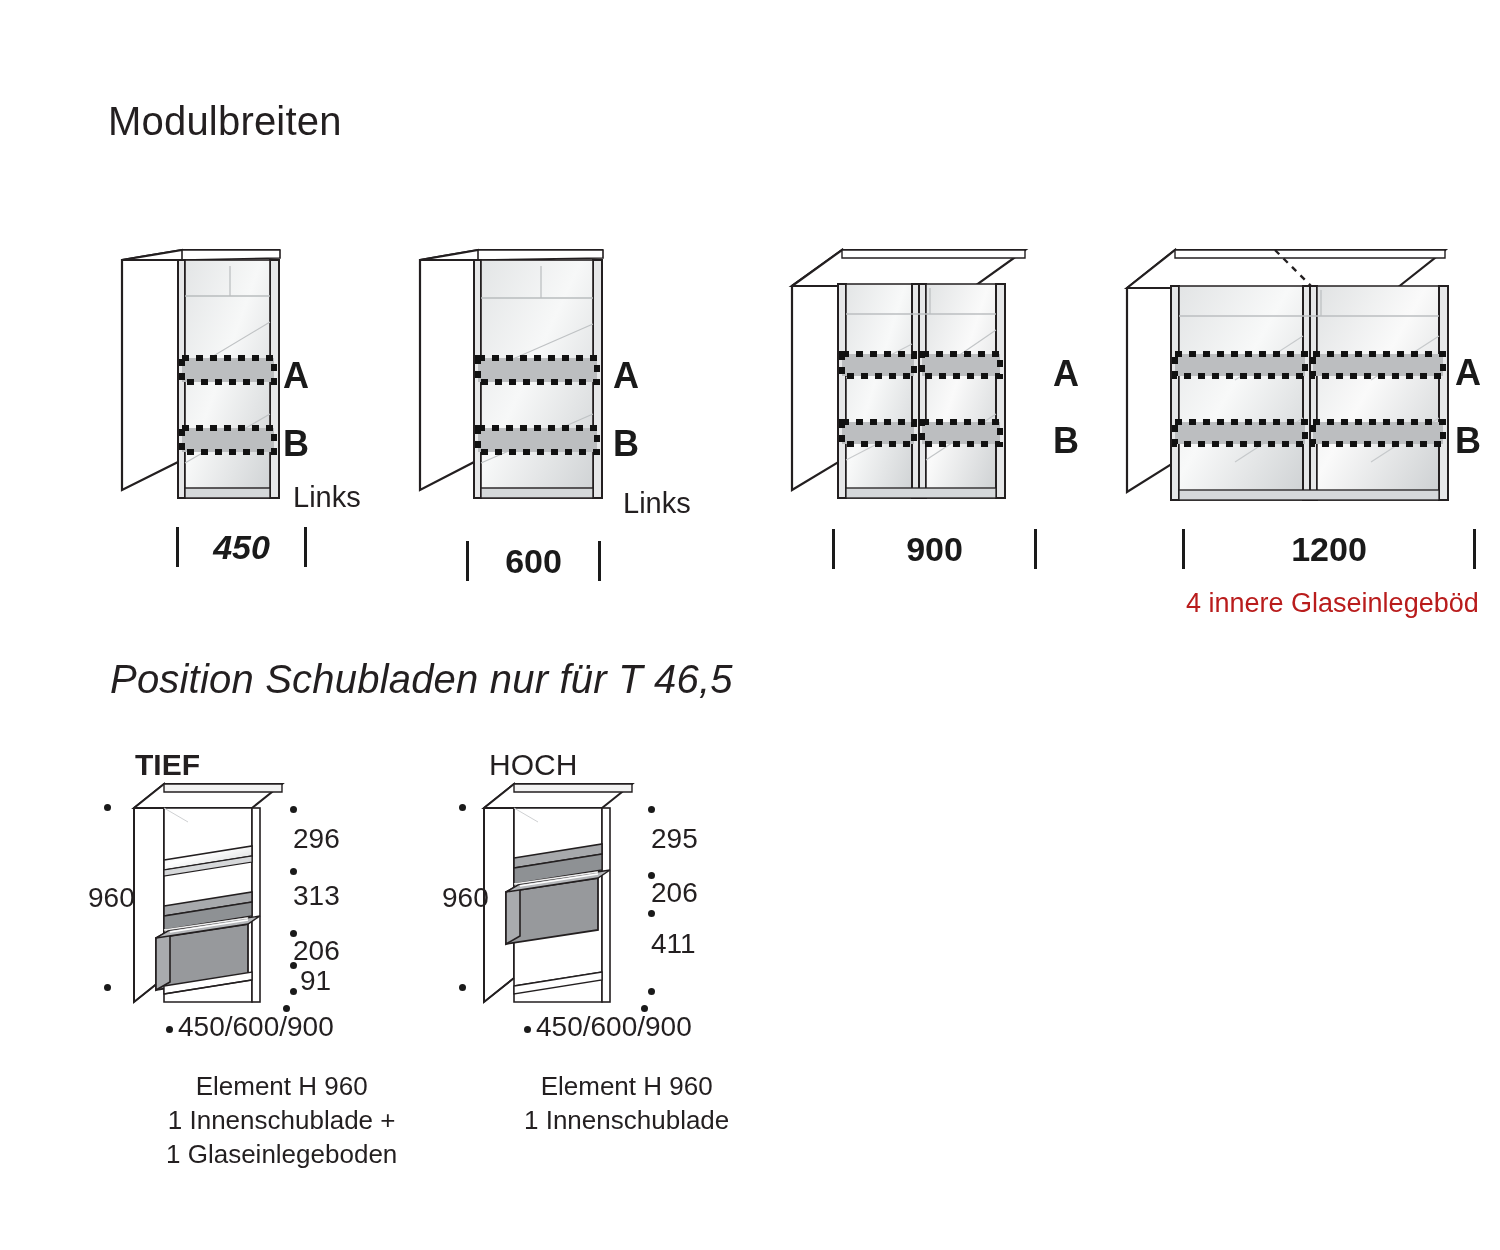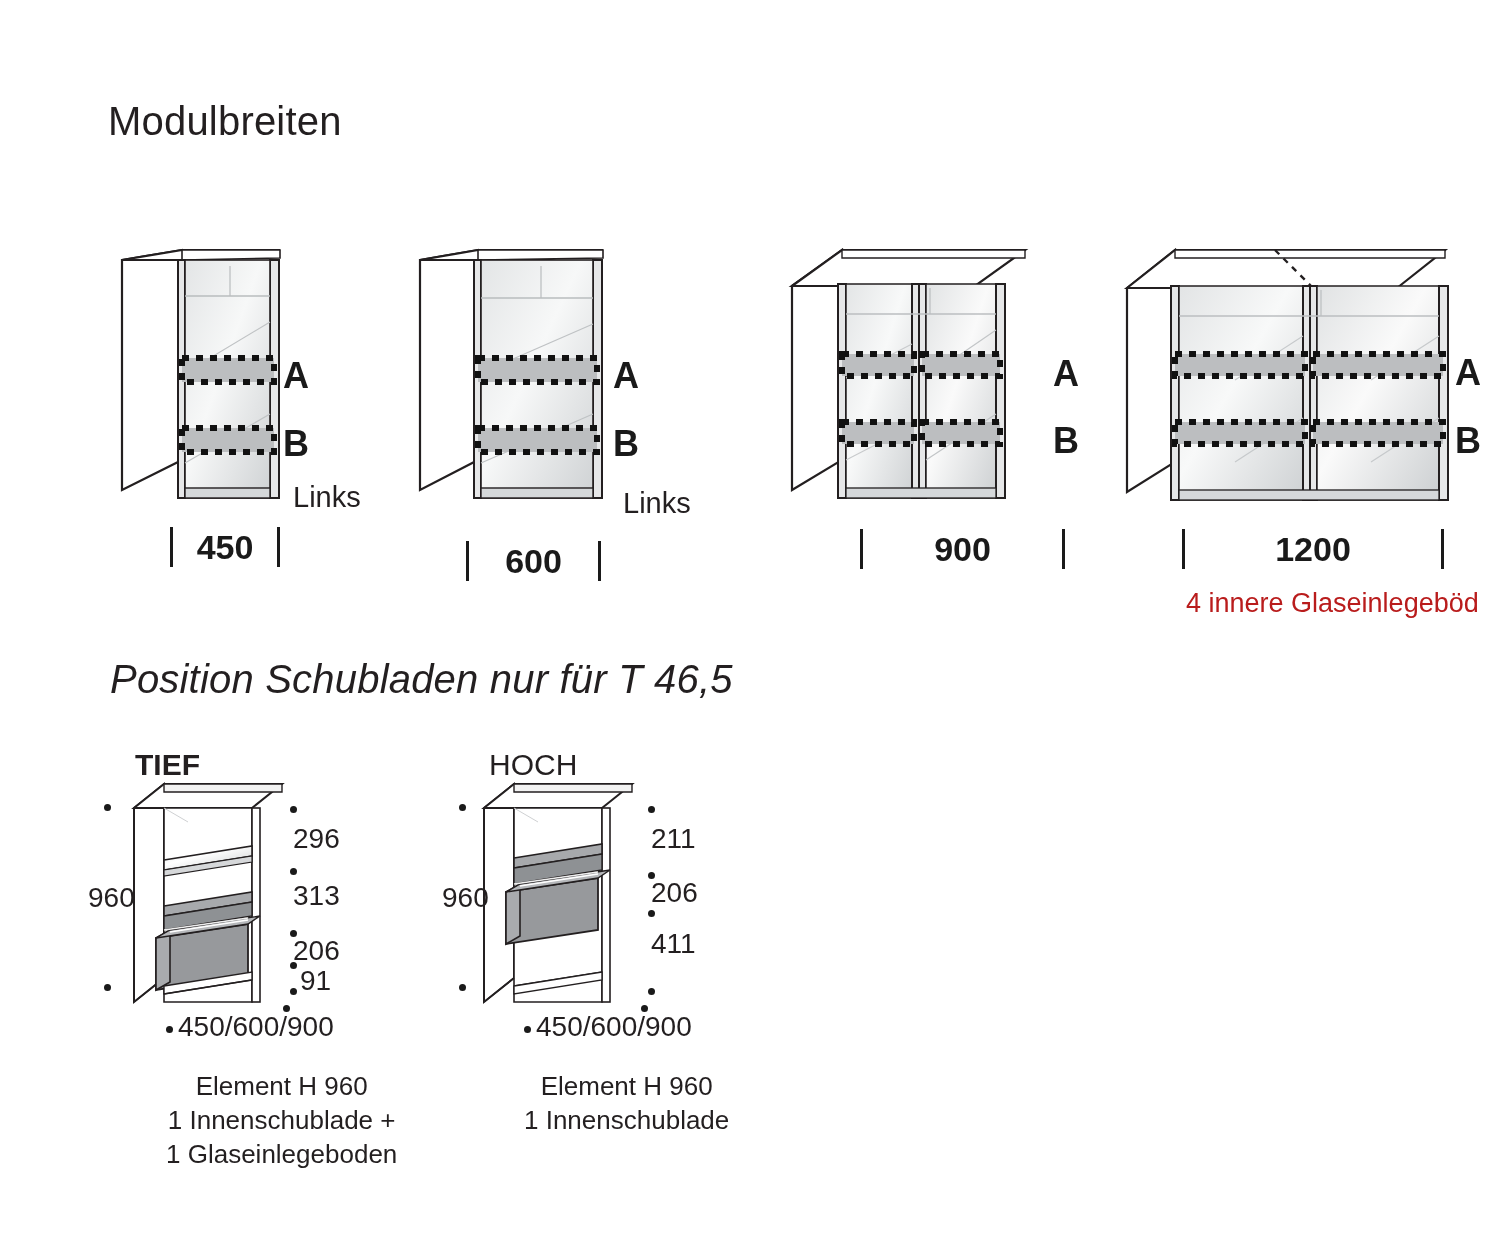--- a/index.html
+++ b/index.html
@@ -149,21 +149,21 @@
     <line x1="65" y1="215" x2="150" y2="166" stroke="#bfc2c4" stroke-width="1.2"></line>
     <rect x="65" y="240" width="85" height="10" fill="#d5d8da" stroke="#231f20" stroke-width="1.4"></rect>
 
     <rect x="62" y="110" width="92" height="24" fill="#bcbec0" stroke="#111111" stroke-width="6" stroke-dasharray="7 7"></rect>
 
     <rect x="62" y="180" width="92" height="24" fill="#bcbec0" stroke="#111111" stroke-width="6" stroke-dasharray="7 7"></rect>
   </svg>
   <div class="ab-label" style="left:283px; top:358px;">A</div>
   <div class="ab-label" style="left:283px; top:426px;">B</div>
   <div class="side-note" style="left:293px; top:481px;">Links</div>
-  <div class="dim-row" style="left:170px; top:524px; width:110px;">
+  <div class="dim-row" style="left:176px; top:524px; width:131px;font-style:italic;">
     <span class="dim-tick"></span>
     <span class="dim-value">450</span>
     <span class="dim-tick"></span>
   </div>
 
   <svg class="abs" style="left:418px; top:248px;" width="210" height="255" viewBox="0 0 210 255">
     <defs>
       <linearGradient id="gl600a" x1="0" y1="0" x2="1" y2="1">
         <stop offset="0%" stop-color="#e3e5e6"></stop>
         <stop offset="45%" stop-color="#f7f8f8"></stop>
@@ -228,21 +228,21 @@
     <rect x="56" y="240" width="150" height="10" fill="#d5d8da" stroke="#231f20" stroke-width="1.3"></rect>
 
     <rect x="52" y="106" width="72" height="22" fill="#bcbec0" stroke="#111111" stroke-width="6" stroke-dasharray="7 7"></rect>
     <rect x="132" y="106" width="78" height="22" fill="#bcbec0" stroke="#111111" stroke-width="6" stroke-dasharray="7 7"></rect>
 
     <rect x="52" y="174" width="72" height="22" fill="#bcbec0" stroke="#111111" stroke-width="6" stroke-dasharray="7 7"></rect>
     <rect x="132" y="174" width="78" height="22" fill="#bcbec0" stroke="#111111" stroke-width="6" stroke-dasharray="7 7"></rect>
   </svg>
   <div class="ab-label" style="left:1053px; top:356px;">A</div>
   <div class="ab-label" style="left:1053px; top:423px;">B</div>
-  <div class="dim-row" style="left:860px; top:526px; width:205px;">
+  <div class="dim-row" style="left:832px; top:526px; width:205px;">
     <span class="dim-tick"></span>
     <span class="dim-value">900</span>
     <span class="dim-tick"></span>
   </div>
 
   <svg class="abs" style="left:1125px; top:240px;" width="350" height="265" viewBox="0 0 350 265">
     <defs>
       <linearGradient id="gl12a" x1="0" y1="0" x2="1" y2="1">
         <stop offset="0%" stop-color="#e2e4e5"></stop>
         <stop offset="45%" stop-color="#f8f9f9"></stop>
@@ -278,21 +278,21 @@
     <rect x="54" y="250" width="260" height="10" fill="#d5d8da" stroke="#231f20" stroke-width="1.3"></rect>
 
     <rect x="50" y="114" width="130" height="22" fill="#bcbec0" stroke="#111111" stroke-width="6" stroke-dasharray="7 7"></rect>
     <rect x="188" y="114" width="130" height="22" fill="#bcbec0" stroke="#111111" stroke-width="6" stroke-dasharray="7 7"></rect>
 
     <rect x="50" y="182" width="130" height="22" fill="#bcbec0" stroke="#111111" stroke-width="6" stroke-dasharray="7 7"></rect>
     <rect x="188" y="182" width="130" height="22" fill="#bcbec0" stroke="#111111" stroke-width="6" stroke-dasharray="7 7"></rect>
   </svg>
   <div class="ab-label" style="left:1455px; top:355px;">A</div>
   <div class="ab-label" style="left:1455px; top:423px;">B</div>
-  <div class="dim-row" style="left:1182px; top:526px; width:262px;">
+  <div class="dim-row" style="left:1182px; top:526px; width:294px;">
     <span class="dim-tick"></span>
     <span class="dim-value">1200</span>
     <span class="dim-tick"></span>
   </div>
   <div class="foot-note" style="left:1186px; top:588px;">4 innere Glaseinlegeböd</div>
 
   <div class="section-title abs" style="left:110px; top:657px;font-style:italic;">Position Schubladen nur für T 46,5</div>
 
   <div class="variant-title" style="left:135px; top:748px;font-weight:bold;">TIEF</div>
 
@@ -381,21 +381,21 @@
 
   <div class="dot" style="left:459px; top:804px;"></div>
   <div class="dot" style="left:459px; top:984px;"></div>
   <div class="meas" style="left:442px; top:882px;">960</div>
 
   <div class="dot" style="left:648px; top:806px;"></div>
   <div class="dot" style="left:648px; top:872px;"></div>
   <div class="dot" style="left:648px; top:910px;"></div>
   <div class="dot" style="left:648px; top:988px;"></div>
 
-  <div class="meas" style="left:651px; top:823px;">211</div>
+  <div class="meas" style="left:651px; top:823px;">295</div>
   <div class="meas" style="left:651px; top:877px;">206</div>
   <div class="meas" style="left:651px; top:928px;">411</div>
 
   <div class="dot" style="left:641px; top:1005px;"></div>
   <div class="dot" style="left:524px; top:1026px;"></div>
   <div class="meas-width" style="left:536px; top:1011px;">450/600/900</div>
 
   <div class="caption" style="left:524px; top:1070px;">Element H 960
 1 Innenschublade</div>
 

